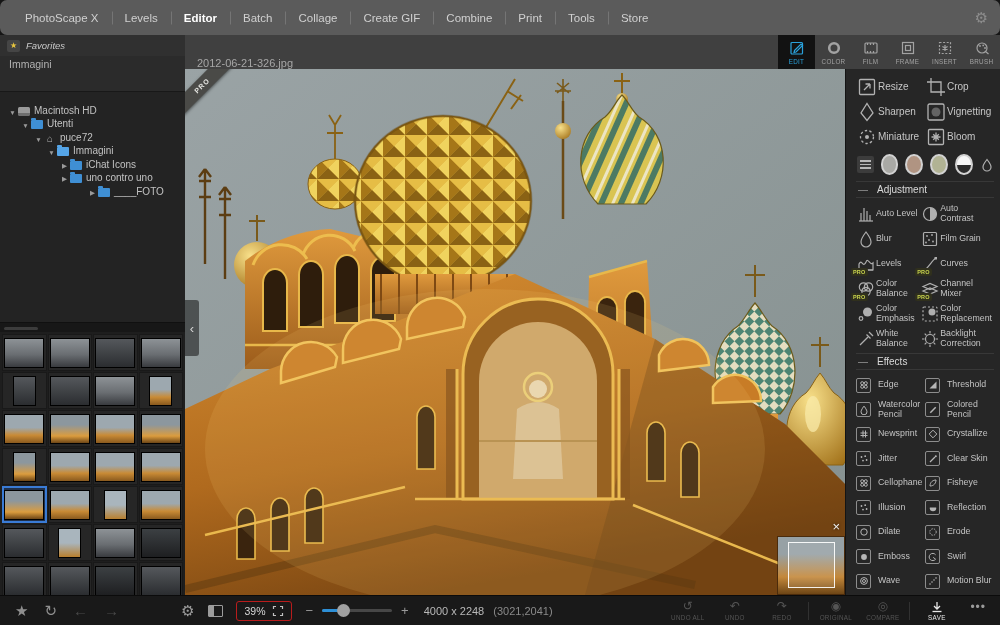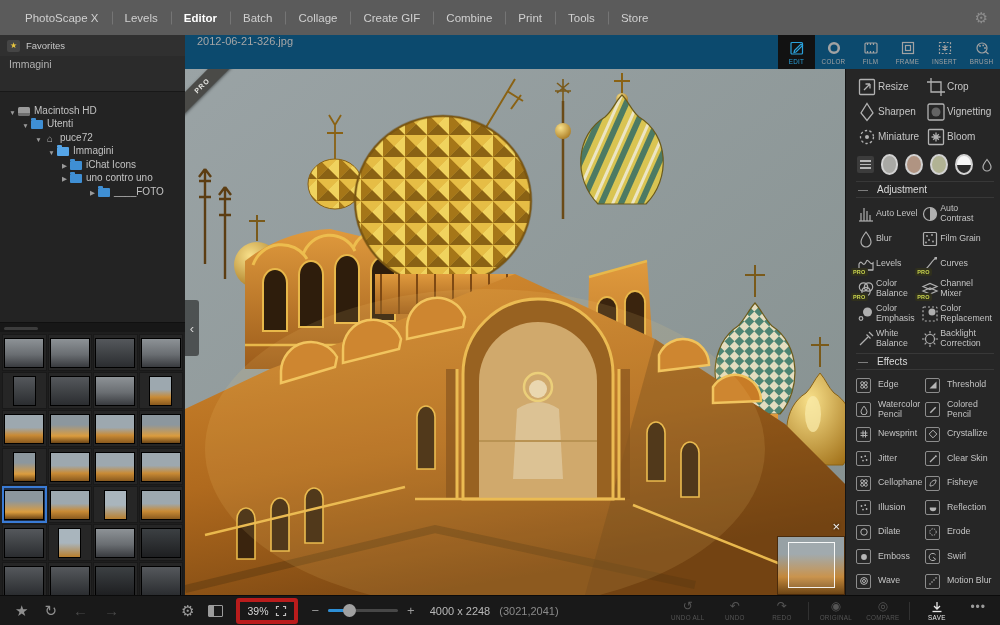--- a/index.html
+++ b/index.html
@@ -1,32 +1,32 @@
 <!DOCTYPE html>
 <html><head>
 <meta charset="utf-8">
 <style>
   * { margin:0; padding:0; box-sizing:border-box; }
   html,body { width:1000px; height:625px; }
   body { position:relative; background:#151515; font-family:"Liberation Sans",sans-serif; overflow:hidden; -webkit-font-smoothing:antialiased; }
   svg { display:block; }
 
   
-  .menubar { position:absolute; top:0; left:0; width:1000px; height:35px; background:#5b5b5b; display:flex; align-items:center; padding:0 12px; }
+  .menubar { position:absolute; top:0; left:0; width:1000px; height:35px; background:#5b5b5b; display:flex; align-items:center; padding:0 12px;border-radius:7px; }
   .menu-item { position:relative; color:#d0d0d0; font-size:11.5px; padding:0 13px; height:100%; display:flex; align-items:center; cursor:default; }
   .menu-item + .menu-item::before { content:""; position:absolute; left:0; top:50%; transform:translateY(-50%); width:1px; height:13px; background:#757575; }
   .menu-item.active { color:#ffffff; font-weight:bold; }
   .menubar-gear { margin-left:auto; color:#8c8c8c; font-size:15px; }
 
   
   .sidebar { position:absolute; top:35px; left:0; width:185px; height:560px; background:#232323; }
   .fav-section { height:57px; background:#2b2b2b; border-bottom:1px solid #181818; }
   .fav-header { height:21px; display:flex; align-items:center; gap:6px; padding:0 7px; background:#303030; }
   .fav-star { width:13px; height:12px; background:#454545; border-radius:2px; color:#e8c63f; font-size:8px; display:flex; align-items:center; justify-content:center; }
-  .fav-title { color:#c8c8c8; font-size:9.5px; }
+  .fav-title { color:#c8c8c8; font-size:9.5px;font-style:italic; }
   .fav-item { height:17px; line-height:17px; padding-left:9px; color:#b2b2b2; font-size:10.5px; }
   .tree-section { height:230px; background:#232323; padding-top:10px; }
   .tree-row { display:flex; align-items:flex-end; height:13.5px; font-size:10px; color:#c2c2c2; white-space:nowrap; }
   .tw { width:9px; text-align:center; font-size:6.5px; color:#9a9a9a; flex:0 0 9px; }
   .fold { position:relative; width:12px; height:9px; background:#3f8fd4; border-radius:1px; margin:0 4px 0 1px; flex:0 0 12px; }
   .fold::before { content:""; position:absolute; top:-2px; left:0; width:5px; height:2px; background:#3f8fd4; border-radius:1px 1px 0 0; }
   .fold.open { background:#55a5e8; } .fold.open::before { background:#55a5e8; }
   .drive { width:12px; height:9px; background:#9a9a9a; border-radius:1.5px; margin:0 4px 0 1px; border-bottom:3px solid #6f6f6f; flex:0 0 12px; }
   .home { width:12px; margin:0 4px 0 1px; color:#b5b5b5; font-size:10px; line-height:9px; flex:0 0 12px; text-align:center; }
 
@@ -38,21 +38,21 @@
   .thumb .im { width:40px; height:30px; border:1px solid #000; }
   .thumb .im.p { width:23px; }
   .im.g1 { background:linear-gradient(180deg,#8d9296 0%,#6a6e72 55%,#393b3f 100%); }
   .im.g2 { background:linear-gradient(180deg,#55585c 0%,#2b2d30 100%); }
   .im.o1 { background:linear-gradient(180deg,#9da8af 45%,#c98b36 72%,#8a5a1e 100%); }
   .im.o2 { background:linear-gradient(180deg,#8c979e 35%,#db9c3e 75%,#6e4616 100%); }
   .im.b1 { background:linear-gradient(180deg,#a9b5bd 50%,#b87f2e 100%); }
   .im.d1 { background:linear-gradient(180deg,#3c4043 0%,#1e1f21 100%); }
 
   
-  .viewer-header { position:absolute; top:35px; left:185px; width:815px; height:34px; background:#0c4a6e; display:flex; align-items:flex-start; }
+  .viewer-header { position:absolute; top:35px; left:185px; width:815px; height:34px; background:#404040; display:flex; align-items:flex-end; }
   .filename { color:#a6a6a6; font-size:11px; padding-left:12px; }
   .tabstrip { position:absolute; right:0; top:0; height:34px; display:flex; }
   .tab { width:37px; height:34px; display:flex; flex-direction:column; align-items:center; justify-content:center; gap:2px; color:#a2a2a2; }
   .tab .tlabel { font-size:6.3px; letter-spacing:.3px; }
   .tab.active { background:#121212; color:#2aa2dc; }
   .tab svg { stroke:currentColor; fill:none; stroke-width:1.2; }
 
   
   .viewer { position:absolute; top:69px; left:185px; width:660px; height:526px; background:#8e989a; overflow:hidden; }
   .church { position:absolute; inset:0; width:100%; height:100%; }
@@ -86,21 +86,21 @@
   .fx svg { stroke:#b5b5b5; fill:none; stroke-width:1; }
 
   
   .statusbar { position:absolute; bottom:0; left:0; width:1000px; height:30px; background:#191919; border-top:1px solid #0b0b0b; display:flex; align-items:center; padding:0 10px; }
   .sb-ic { color:#8f8f8f; font-size:15px; line-height:15px; }
   .sb-ic.dim { color:#4a4a4a; }
   .sb-star { margin-left:5px; } .sb-sync { margin-left:16px; } .sb-back { margin-left:16px; } .sb-fwd { margin-left:16px; }
   .sb-gear { margin-left:62px; color:#9c9c9c; font-size:15px; }
   .panel-ic { margin-left:14px; width:15px; height:12px; border:1px solid #9c9c9c; border-radius:1px; position:relative; }
   .panel-ic::before { content:""; position:absolute; left:0; top:0; bottom:0; width:5px; background:#9c9c9c; }
-  .zoom-box { display:flex; align-items:center; gap:6px; border:4px solid #b91c1c; border-radius:3px; padding:3px 7px; color:#d6d6d6; font-size:10.5px; margin-left:13px; }
+  .zoom-box { display:flex; align-items:center; gap:6px; border:1px solid #b91c1c; border-radius:3px; padding:3px 7px; color:#d6d6d6; font-size:10.5px; margin-left:13px; }
   .zoom-box svg { stroke:#c2c2c2; fill:none; stroke-width:1.2; }
   .sb-minus { margin-left:14px; color:#9a9a9a; font-size:13px; }
   .slider { position:relative; width:70px; height:13px; margin-left:9px; }
   .slider .track { position:absolute; left:0; right:0; top:5px; height:3px; background:#474747; border-radius:2px; }
   .slider .fill { position:absolute; left:0; top:5px; width:21px; height:3px; background:#2d8fd6; border-radius:2px; }
   .slider .knob { position:absolute; left:15px; top:0; width:13px; height:13px; border-radius:50%; background:#a0a0a0; }
   .sb-plus { margin-left:9px; color:#9a9a9a; font-size:13px; }
   .dims { color:#b8b8b8; font-size:11px; margin-left:15px; }
   .coords { color:#8a8a8a; font-size:11px; margin-left:9px; }
   .sb-right { margin-left:auto; display:flex; align-items:center; }

